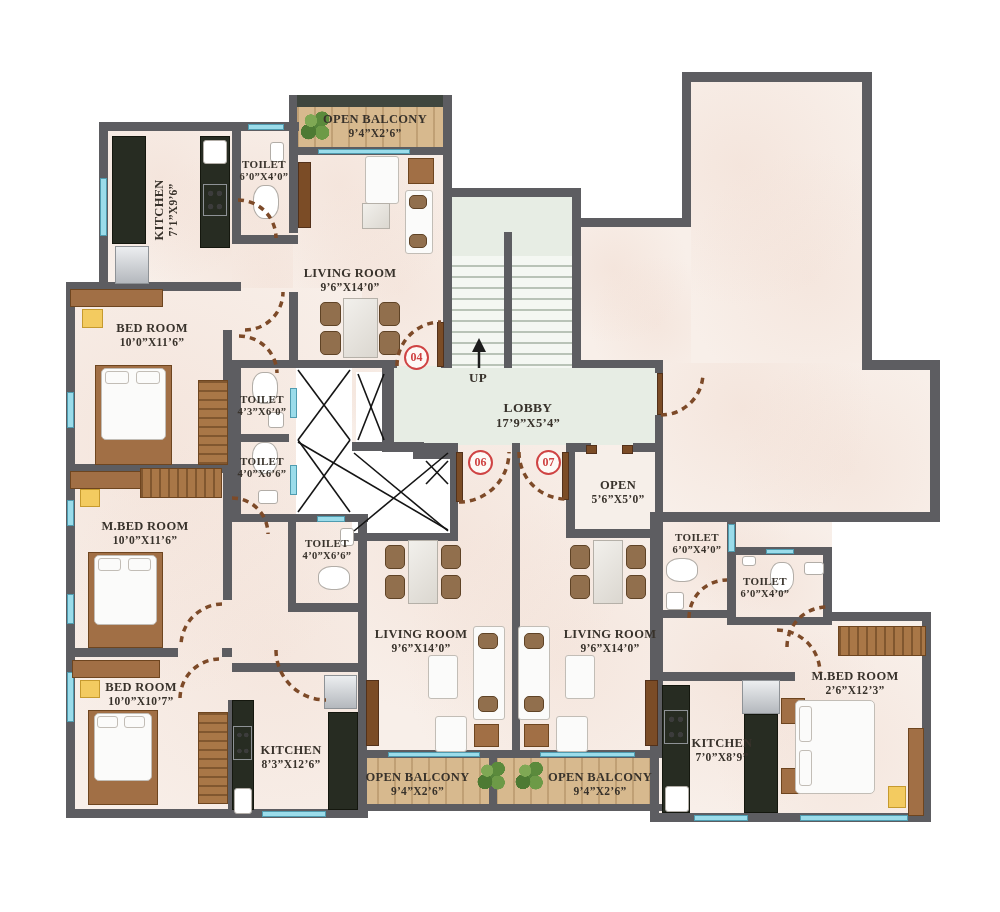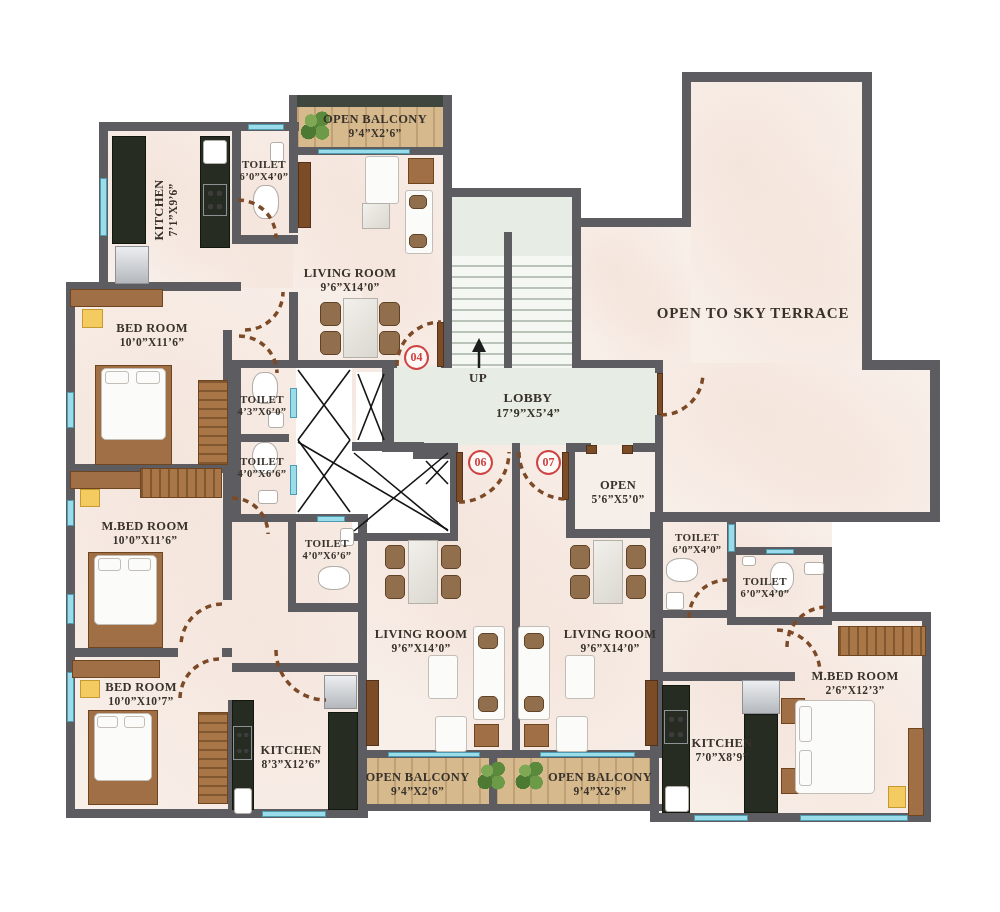--- a/index.html
+++ b/index.html
@@ -374,21 +374,21 @@
     <span class="d">9’4”X2’6”</span>
   </div>
   <div class="lbl" style="left:356px;top:627px;width:130px;">
     <span>LIVING ROOM</span>
     <span class="d">9’6”X14’0”</span>
   </div>
   <div class="lbl" style="left:545px;top:627px;width:130px;">
     <span>LIVING ROOM</span>
     <span class="d">9’6”X14’0”</span>
   </div>
-  <div class="lbl" style="left:458px;top:390px;width:140px;font-size:13.5px;">
+  <div class="lbl" style="left:458px;top:400px;width:140px;font-size:13.5px;">
     <span>LOBBY</span>
     <span class="d" style="font-size:12.5px;">17’9”X5’4”</span>
   </div>
   <div class="lbl" style="left:578px;top:478px;width:80px;">
     <span>OPEN</span>
     <span class="d">5’6”X5’0”</span>
   </div>
   <div class="lbl sm" style="left:659px;top:531px;width:76px;">
     <span>TOILET</span>
     <span class="d">6’0”X4’0”</span>
@@ -398,23 +398,20 @@
     <span class="d">6’0”X4’0”</span>
   </div>
   <div class="lbl" style="left:785px;top:669px;width:140px;">
     <span>M.BED ROOM</span>
     <span class="d">2’6”X12’3”</span>
   </div>
   <div class="lbl" style="left:657px;top:736px;width:130px;">
     <span>KITCHEN</span>
     <span class="d">7’0”X8’9”</span>
   </div>
-  <div class="lbl big" style="left:633px;top:305px;width:240px;">
-    <span>OPEN TO SKY TERRACE</span>
-  </div>
   <div class="lbl" style="left:458px;top:370px;width:40px;font-size:13px;">
     <span>UP</span>
   </div>
 
   <div class="badge" style="left:404px;top:345px;">
     <span>04</span>
   </div>
   <div class="badge" style="left:468px;top:450px;">
     <span>06</span>
   </div>

